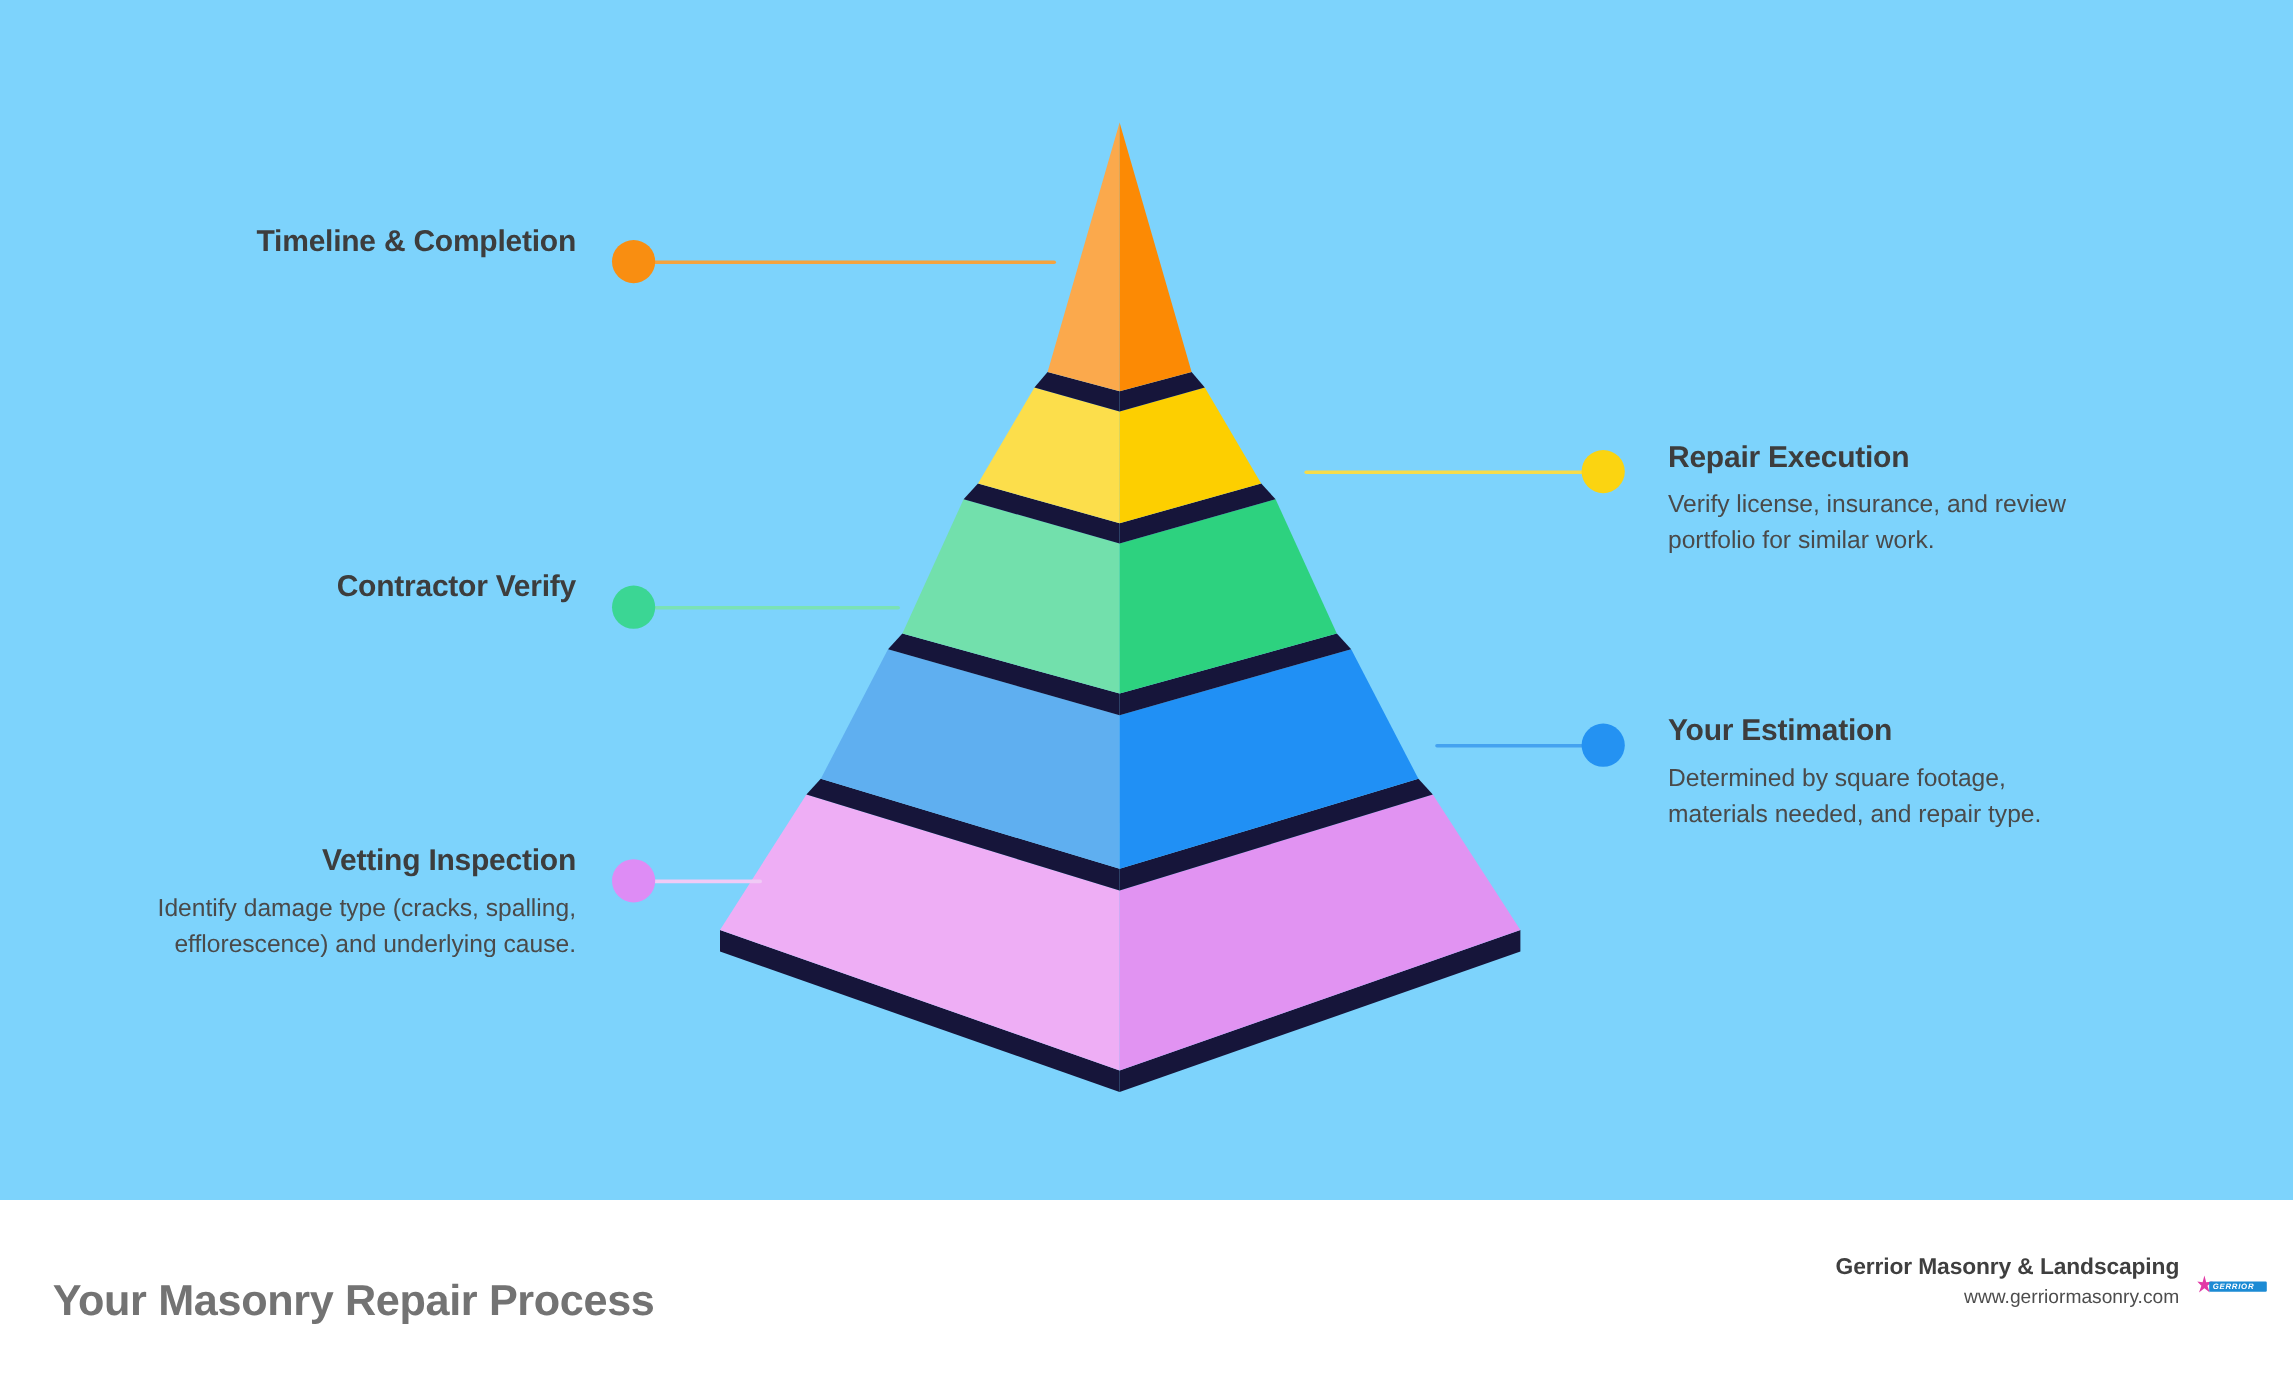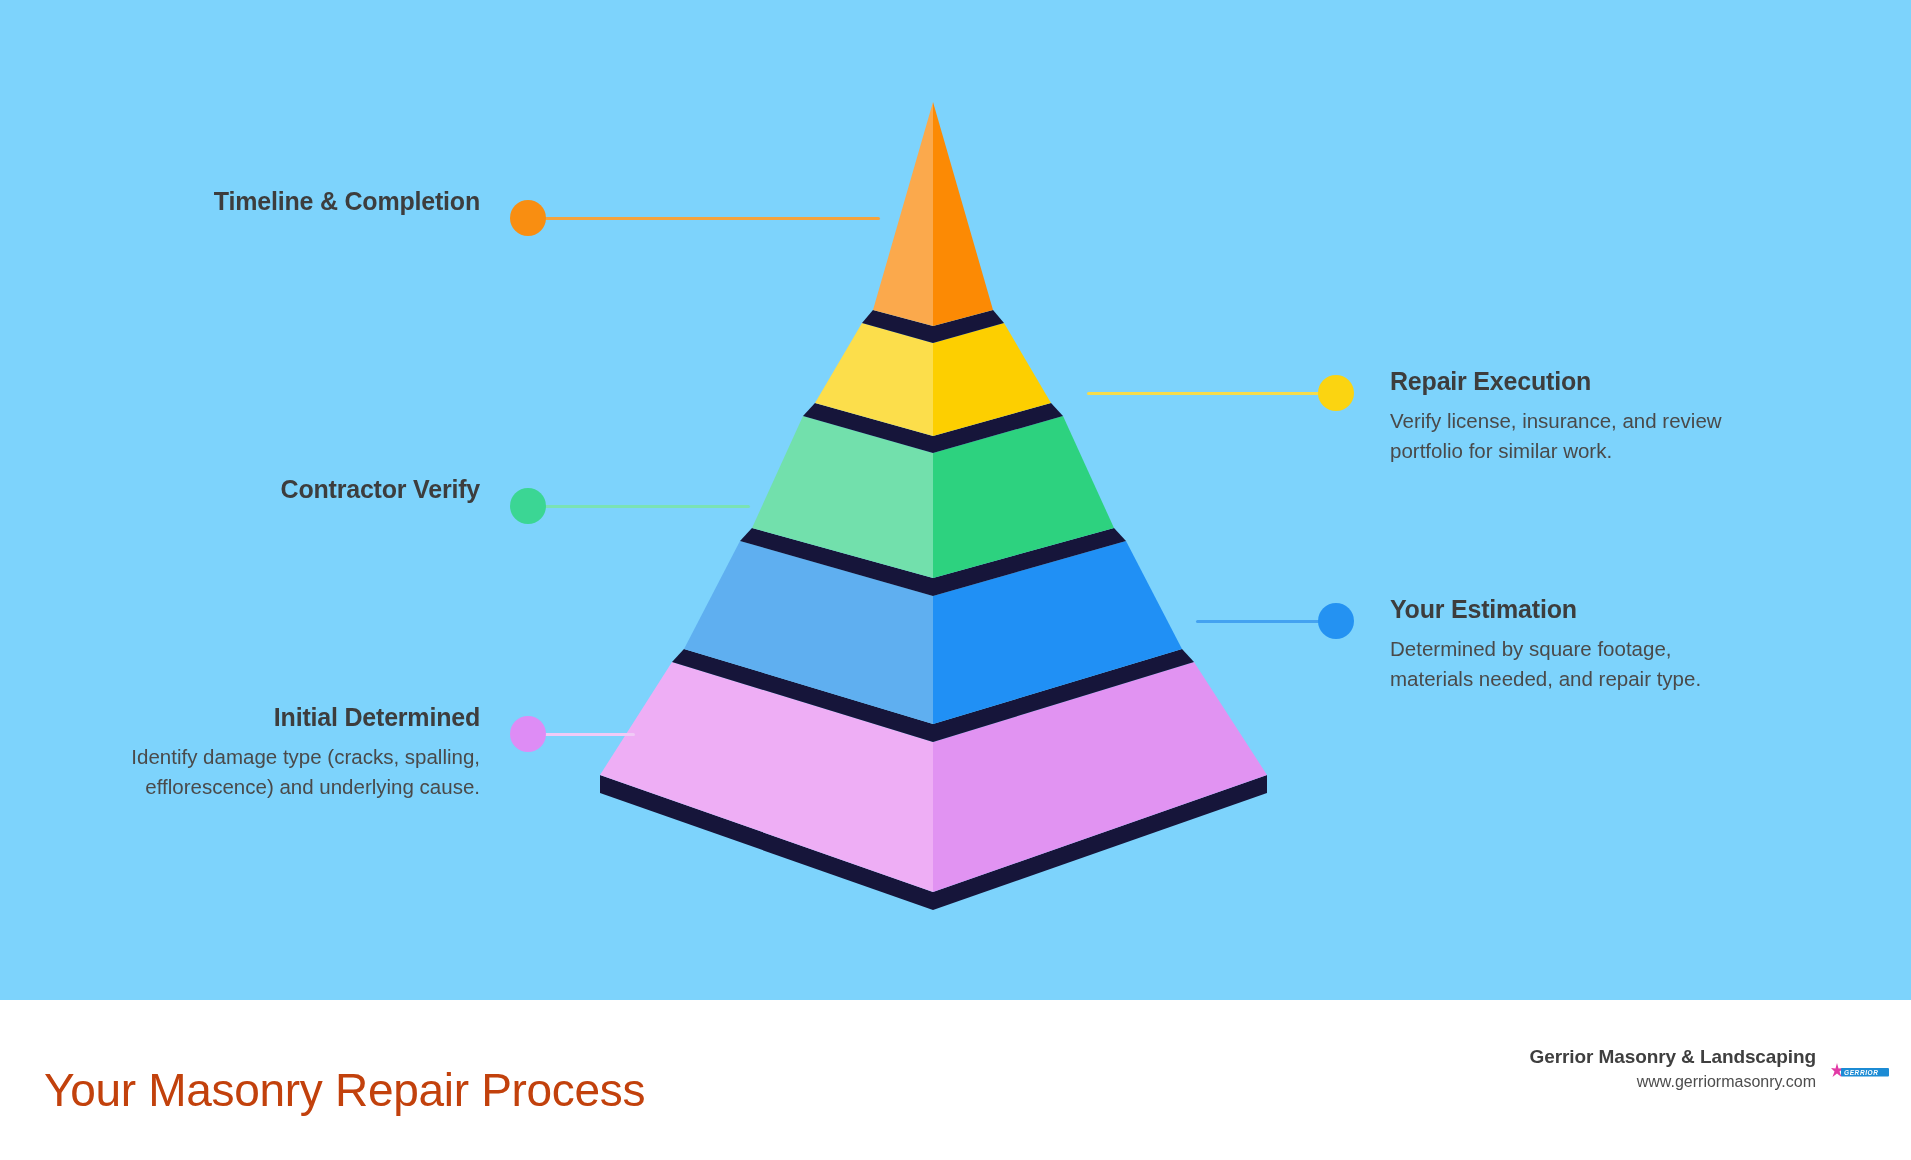--- a/index.html
+++ b/index.html
@@ -65,23 +65,23 @@
   
   #footer {
     position:absolute;
     left:0; top:1000px;
     width:1911px; height:160px;
     background:#ffffff;
   }
   #footer-title {
     position:absolute;
     left:44px; top:1063px;
-    font-size:46px;
-    font-weight:normal;
-    color:#c2410c;
+    font-size:36px;
+    font-weight:bold;
+    color:#737373;
     letter-spacing:-0.3px;
   }
   #brand-block {
     position:absolute;
     right:95px; top:1046px;
     text-align:right;
   }
   #brand-name {
     font-size:19px;
     font-weight:bold;
@@ -178,21 +178,21 @@
     <div class="callout left" style="left:118px; top:474px; width:362px;">
       <div class="c-title">Contractor Verify</div>
     </div>
 
     <div class="callout right" style="left:1390px; top:594px; width:370px;">
       <div class="c-title">Your Estimation</div>
       <div class="c-desc">Determined by square footage, materials needed, and repair type.</div>
     </div>
 
     <div class="callout left" style="left:118px; top:702px; width:362px;">
-      <div class="c-title">Initial Determined</div>
+      <div class="c-title">Vetting Inspection</div>
       <div class="c-desc">Identify damage type (cracks, spalling, efflorescence) and underlying cause.</div>
     </div>
 
   </div>
 
   <div id="footer"></div>
 
   <div id="footer-title">Your Masonry Repair Process</div>
 
   <div id="brand-block">

